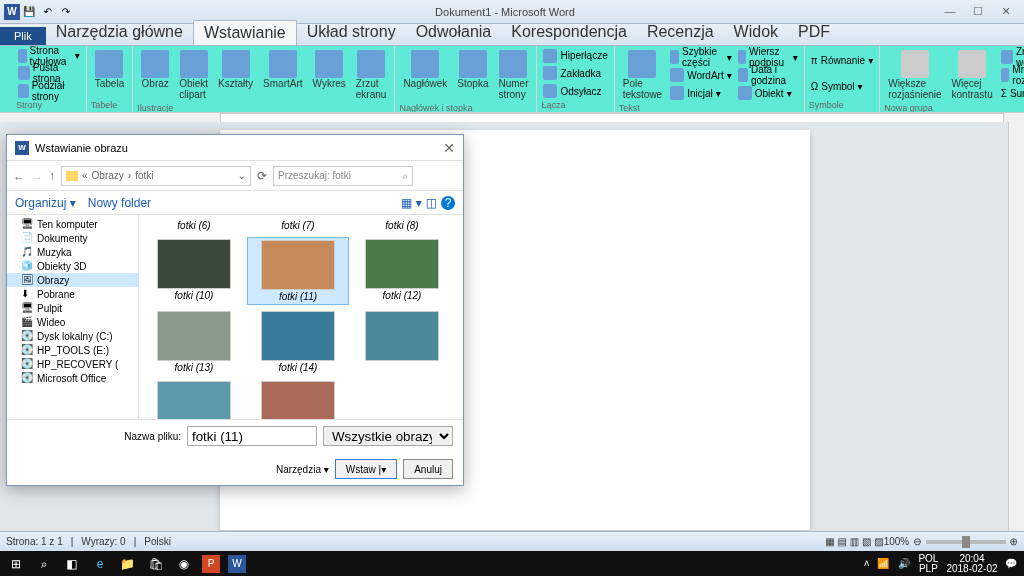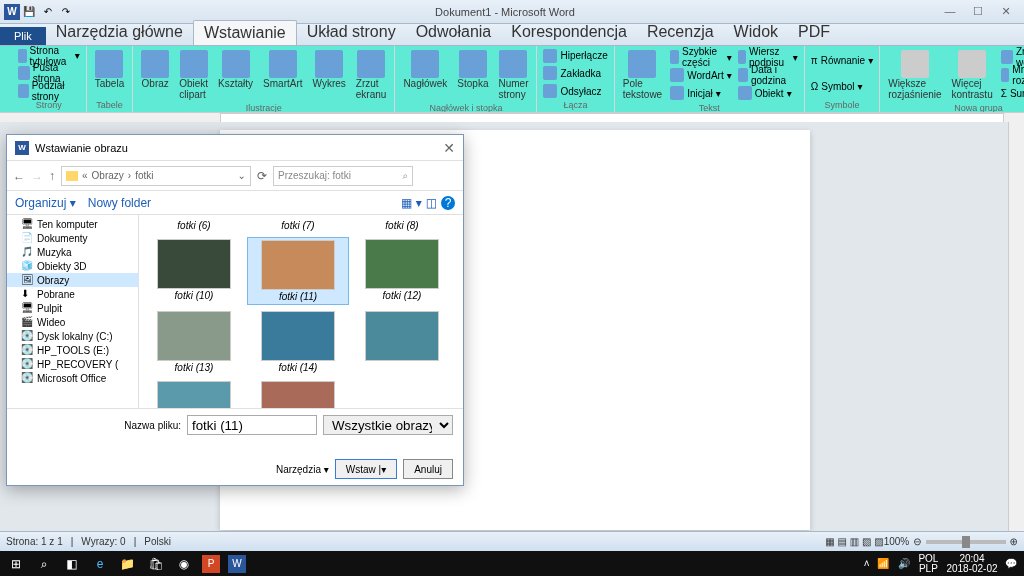--- a/index.html
+++ b/index.html
@@ -16,21 +16,21 @@
 
 
 .tabs { height: 22px; background: linear-gradient(#e8f0f8, #d8e4f0); display: flex; align-items: flex-end; border-bottom: 1px solid #a8b8c8; }
 .tab-file { background: #1e4e8c; color: #fff; padding: 3px 14px; font-size: 11px; }
 .tab { padding: 3px 10px; font-size: 16px; color: #333; cursor: pointer; }
 .tab.active { background: #f5f6f7; border: 1px solid #a8b8c8; border-bottom: none; border-radius: 2px 2px 0 0; }
 
 
 .ribbon { height: 67px; background: #5eead4; display: flex; border-bottom: 1px solid #ccc; overflow: hidden; padding-left: 12px; }
 .ribbon-group { border-right: 1px solid #d0d8e0; padding: 2px 4px; display: flex; flex-direction: column; justify-content: space-between; }
-.ribbon-group-label { font-size: 9px; color: #666; text-align: center; padding-top: 1px; }
+.ribbon-group-label { font-size: 9px; color: #666; padding-top: 1px; }
 .ribbon-content { display: flex; gap: 2px; flex: 1; }
 .ribbon-btn { display: flex; flex-direction: column; align-items: center; padding: 2px 4px; font-size: 10px; color: #333; cursor: pointer; }
 .ribbon-btn-lg .ri-icon { width: 28px; height: 28px; }
 .ribbon-mini { font-size: 10px; display: flex; align-items: center; gap: 3px; padding: 0 2px; height: 14px; }
 .ri-icon { width: 14px; height: 14px; display: inline-block; background: #6aa0d8; border-radius: 2px; }
 .ribbon-stack { display: flex; flex-direction: column; justify-content: space-around; }
 
 
 .ruler-row { height: 18px; background: #f0f0f0; border-bottom: 1px solid #ddd; position: relative; }
 .ruler { position: absolute; left: 220px; right: 20px; height: 16px; background: #fff; border: 1px solid #ccc; font-size: 8px; }
@@ -66,21 +66,21 @@
 .dlg-tree { width: 132px; border-right: 1px solid #e0e0e0; overflow-y: auto; font-size: 10px; padding: 2px 0; }
 .tree-item { display: flex; align-items: center; gap: 4px; padding: 1px 6px 1px 14px; cursor: pointer; }
 .tree-item.sel { background: #cde8ff; }
 .tree-icon { width: 12px; height: 12px; display: inline-block; }
 .dlg-files { flex: 1; padding: 2px 4px; position: relative; overflow: hidden; }
 .file-grid { display: grid; grid-template-columns: repeat(3, 102px); gap: 4px 2px; }
 .file-item { display: flex; flex-direction: column; align-items: center; font-size: 10px; padding: 2px; }
 .file-item.sel { background: #cde8ff; border: 1px solid #7ab8ec; }
 .thumb { width: 74px; height: 50px; background: #888; border: 1px solid #ccc; }
 .file-name { margin-top: 1px; font-style: italic; }
-.dlg-bottom { border-top: 1px solid #e0e0e0; padding: 6px 10px; display: flex; flex-direction: column; gap: 24px; font-size: 10px; }
+.dlg-bottom { border-top: 1px solid #e0e0e0; padding: 6px 10px; display: flex; flex-direction: column; gap: 13px; font-size: 10px; }
 .dlg-row { display: flex; align-items: center; gap: 6px; justify-content: flex-end; }
 .dlg-input { border: 1px solid #aaa; height: 20px; padding: 0 4px; }
 .dlg-btn { border: 1px solid #888; background: #f0f0f0; height: 20px; padding: 0 10px; cursor: pointer; font-size: 10px; }
 .dlg-btn.primary { border: 1px solid #3a7bd5; }
 .folder-ic { background: #ffd76a; width: 12px; height: 10px; display: inline-block; }
 </style>
 </head>
 <body>
 
 <div class="titlebar">

